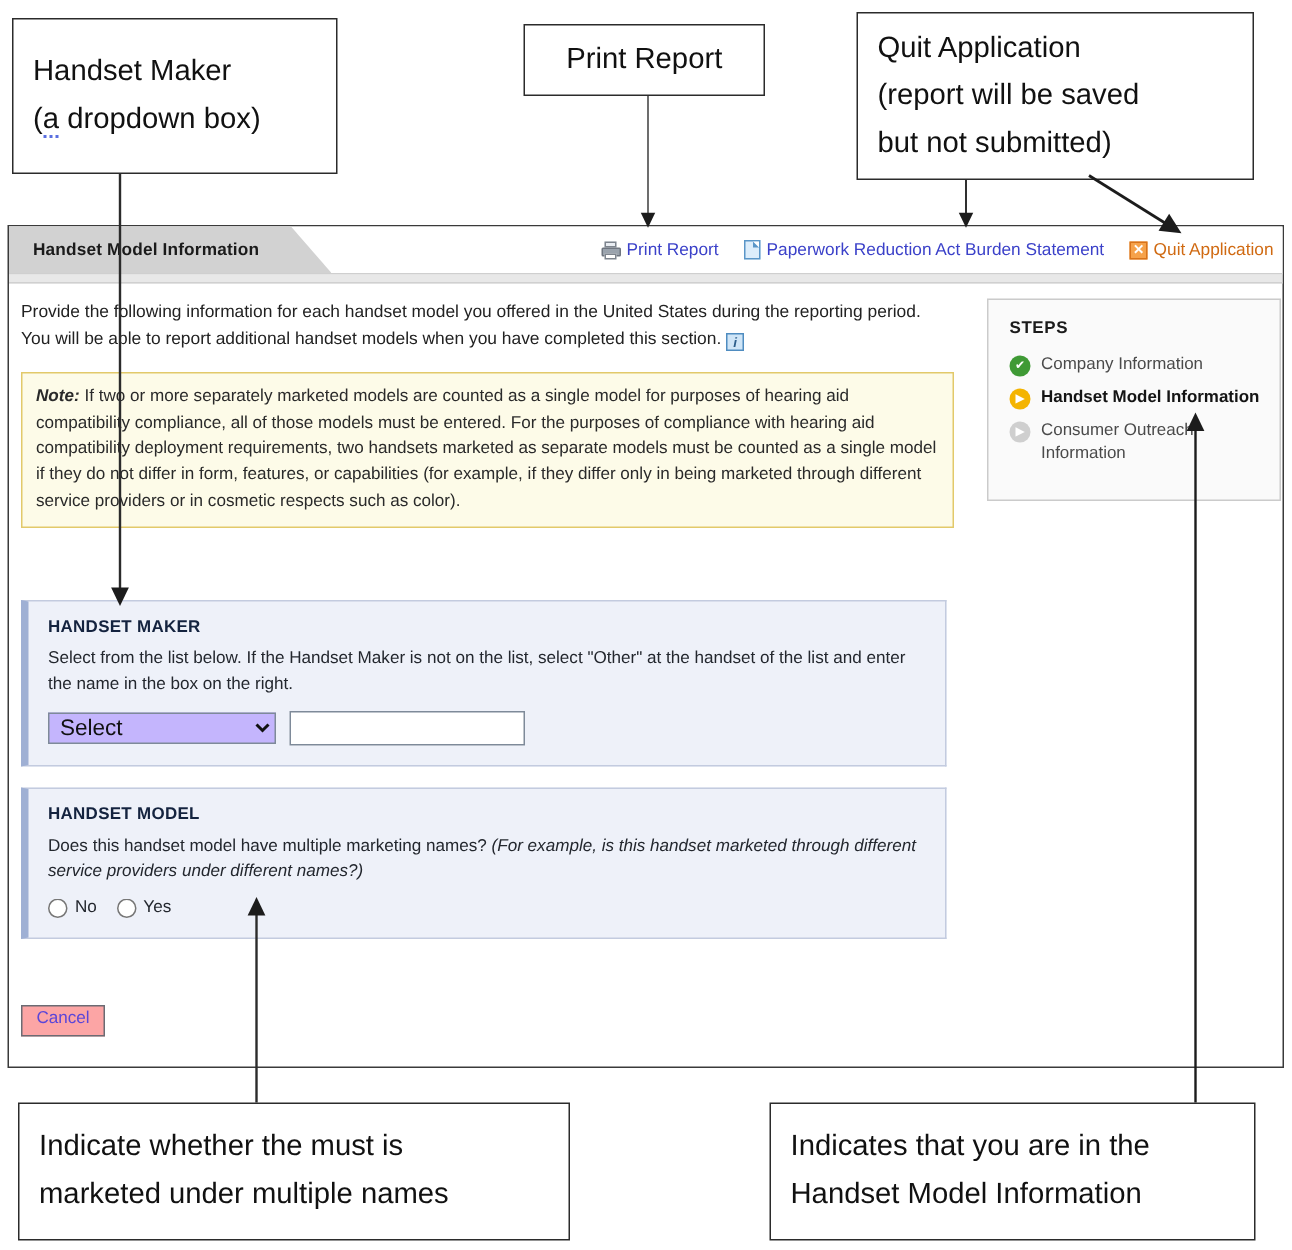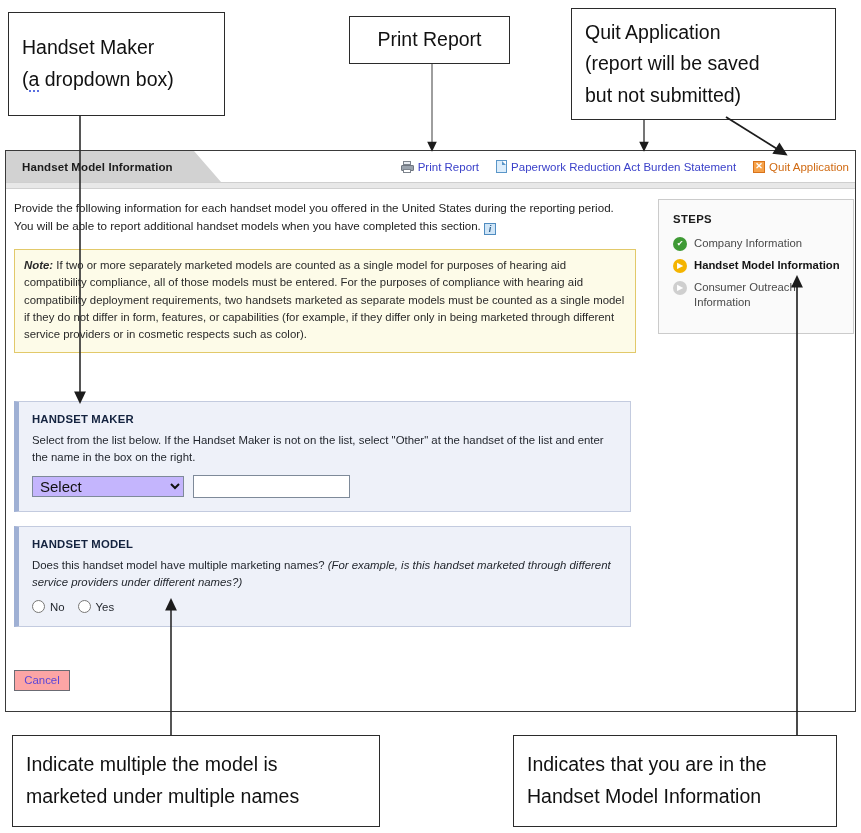--- a/index.html
+++ b/index.html
@@ -102,21 +102,21 @@
            padding:11px 13px 13px 13px;}
   .section + .section{margin-top:14px;}
   .section h5{margin:0 0 7px 0;font-size:11.3px;letter-spacing:.2px;color:#14233f;}
   .section p{margin:0;font-size:11.4px;color:#23272e;line-height:1.5;}
   .section p i{font-style:italic;}
   .fieldrow{margin-top:9px;display:flex;align-items:center;gap:9px;}
   select.maker{width:152px;height:21px;font-size:15px;font-family:"Liberation Sans",sans-serif;
         border:1px solid #7e8a99;background:#c4b5fd;color:#111;padding-left:3px;}
   input.makertxt{width:151px;height:19px;border:1px solid #7e8a99;background:#fff;}
   .radios{margin-top:9px;display:flex;align-items:center;gap:13px;}
-  .radios label{display:flex;align-items:center;gap:5px;font-size:11.4px;color:#23272e;cursor:pointer;}
+  .radios label{display:flex;align-items:flex-start;gap:5px;font-size:11.4px;color:#23272e;cursor:pointer;}
   .radios input{margin:0;}
 
   .footer{padding:0 8px;margin-top:43px;}
   .cancelbtn{width:56px;height:21px;background:#fca5a5;border:1.5px solid #6b6b73;
              color:#5b46d8;font-size:11.4px;font-family:"Liberation Sans",sans-serif;
              cursor:pointer;line-height:1;}
 </style>
 </head>
 <body>
 
@@ -218,21 +218,21 @@
   <div class="ln">Print Report</div>
 </div>
 
 <div class="callout" id="cal-quit">
   <div class="ln">Quit Application</div>
   <div class="ln">(report will be saved</div>
   <div class="ln">but not submitted)</div>
 </div>
 
 <div class="callout" id="cal-model">
-  <div class="ln">Indicate multiple the model is</div>
+  <div class="ln">Indicate whether the must is</div>
   <div class="ln">marketed under multiple names</div>
 </div>
 
 <div class="callout" id="cal-steps">
   <div class="ln">Indicates that you are in the</div>
   <div class="ln">Handset Model Information</div>
 </div>
 
 <svg id="arrows">
   <defs>

